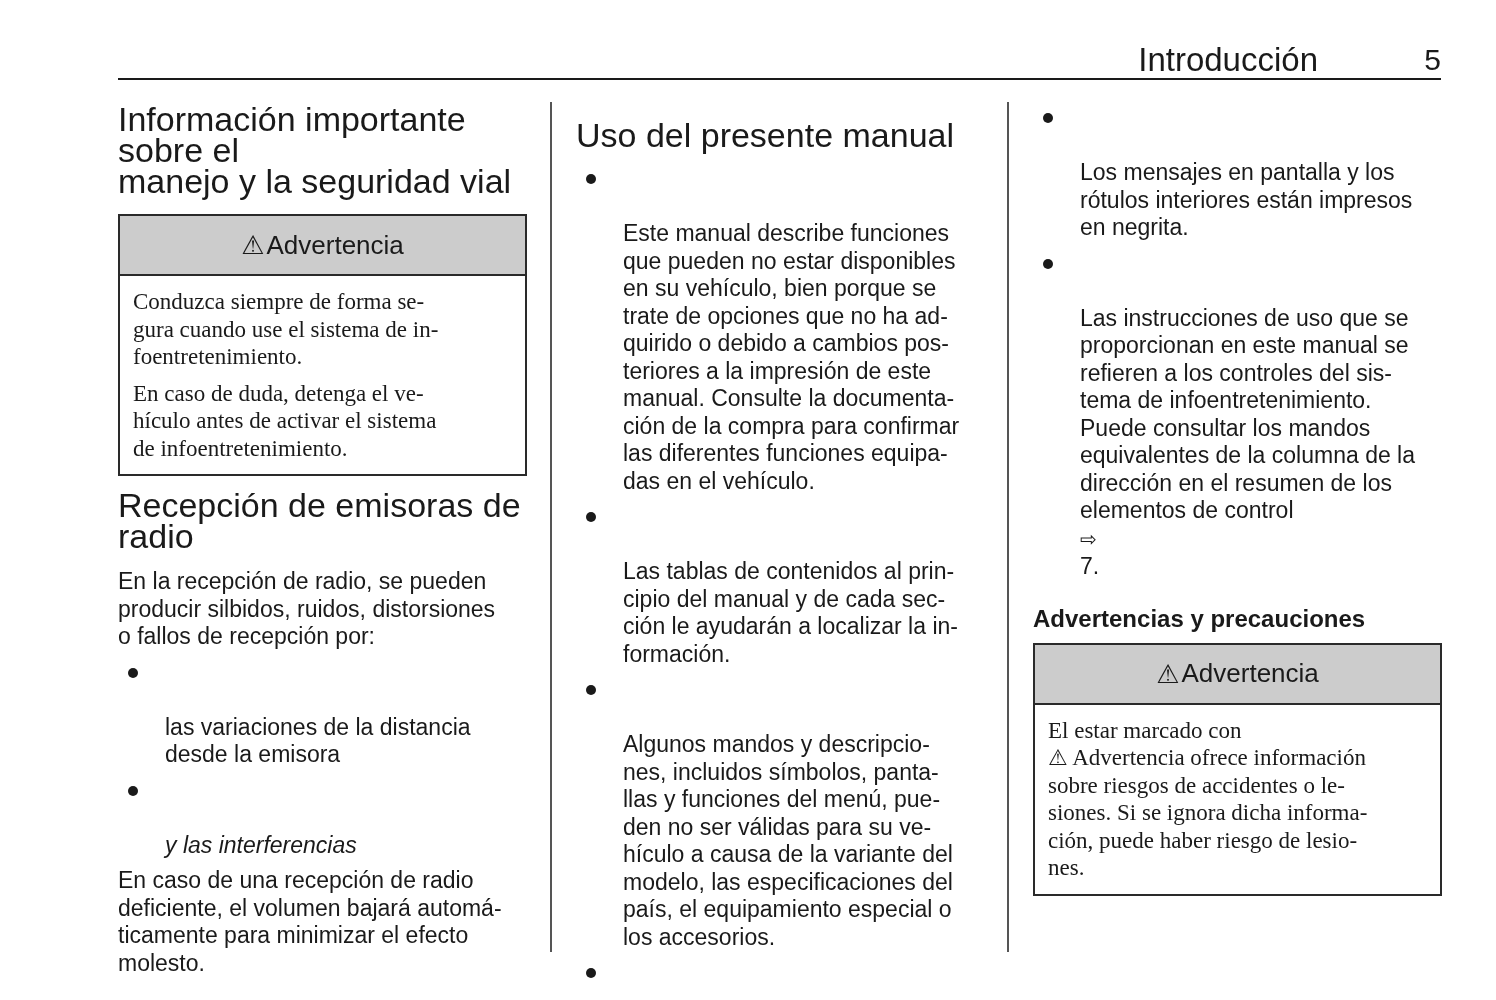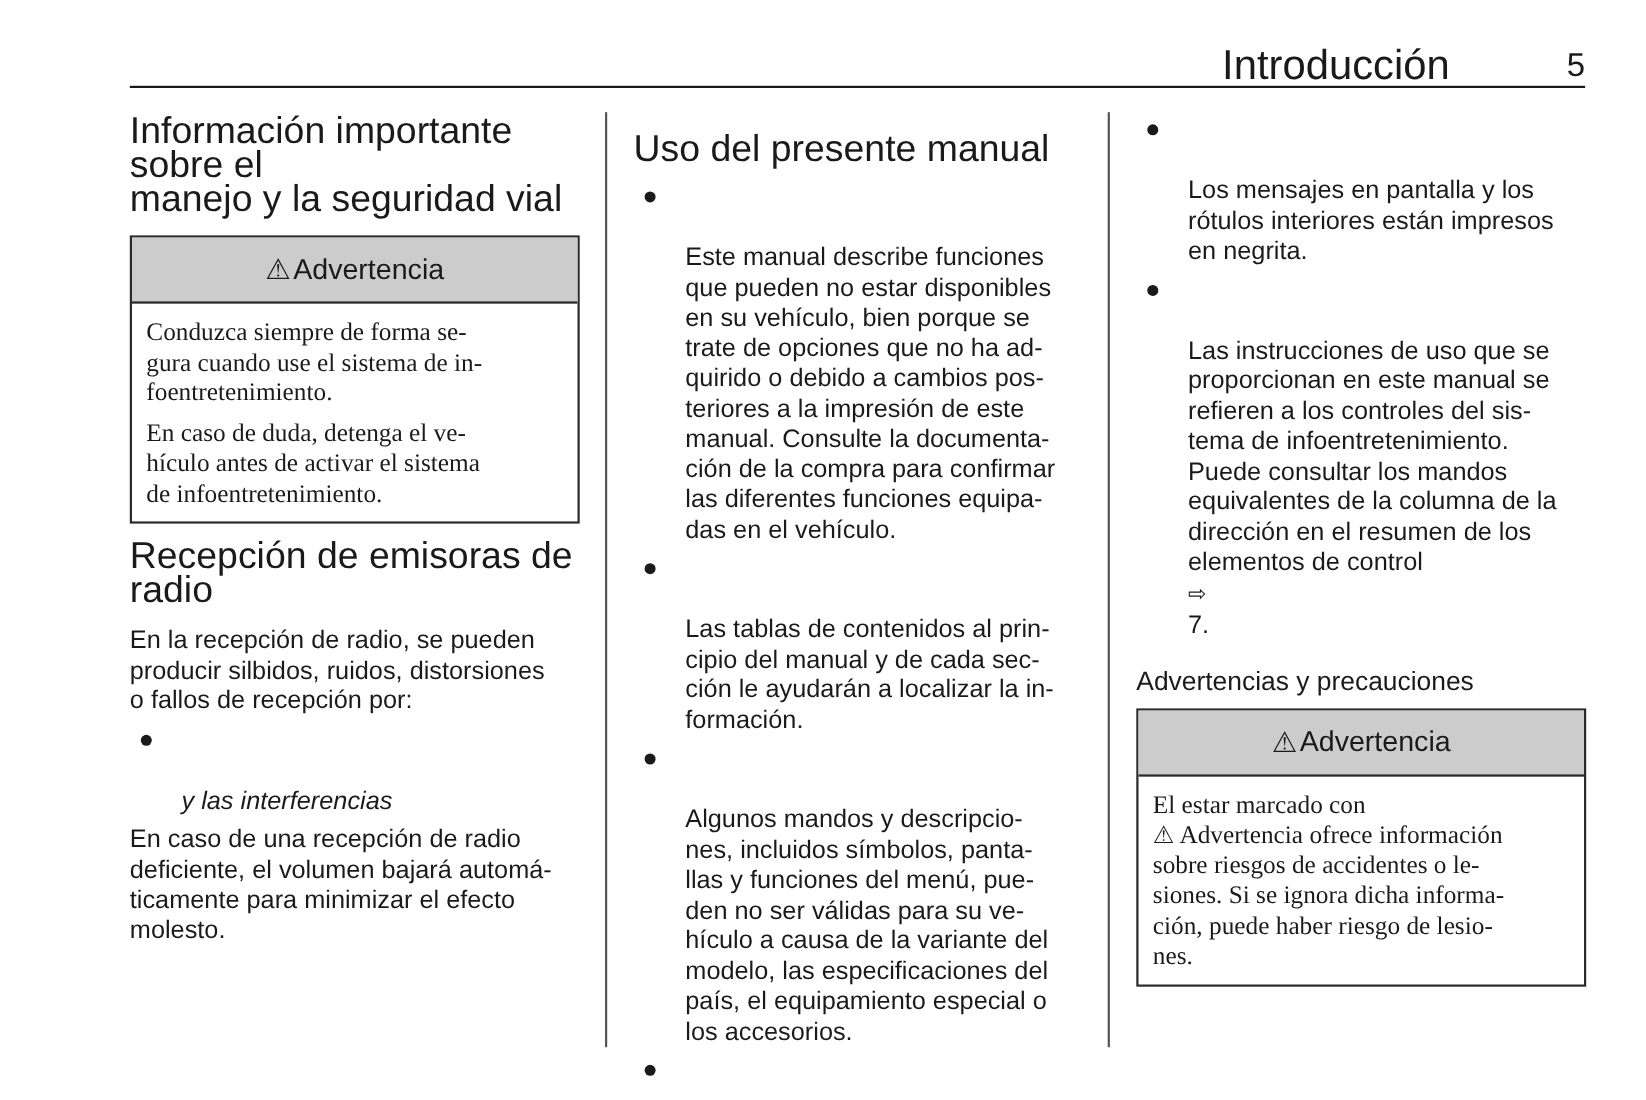--- a/index.html
+++ b/index.html
@@ -20,21 +20,21 @@
       left: 118px;
       top: 40px;
       width: 1323px;
       height: 38px;
       border-bottom: 2px solid #1a1a1a;
     }
     .header-title {
       position: absolute;
       right: 123px;
       top: 2px;
-      font-size: 38px;
+      font-size: 33px;
       line-height: 36px;
     }
     .header-page {
       position: absolute;
       right: 0;
       top: 2px;
       font-size: 30px;
       line-height: 36px;
     }
     .col {
@@ -149,20 +149,25 @@
 de infoentretenimiento.</p>
     </div>
   </div>
 
   <h2 class="section-heading" style="margin-top:14px;">Recepción de emisoras de radio</h2>
   <p class="para" style="margin-top:16px;">En la recepción de radio, se pueden
 producir silbidos, ruidos, distorsiones
 o fallos de recepción por:</p>
 
   <ul class="bullet-list" style="margin-top:8px;">
+    <li class="bullet-item">
+      <span class="bullet-dot"></span>
+      <span>las variaciones de la distancia
+desde la emisora</span>
+    </li>
     <li class="bullet-item" style="margin-top:8px;font-style:italic;">
       <span class="bullet-dot"></span>
       <span>y las interferencias</span>
     </li>
   </ul>
 
   <p class="para" style="margin-top:8px;">En caso de una recepción de radio
 deficiente, el volumen bajará automá-
 ticamente para minimizar el efecto
 molesto.</p>
@@ -227,21 +232,21 @@
 tema de infoentretenimiento.
 Puede consultar los mandos
 equivalentes de la columna de la
 dirección en el resumen de los
 elementos de control</span>
       <span class="arrow-ref">⇨</span>
       <span>7.</span>
     </li>
   </ul>
 
-  <h3 class="sub-heading" style="margin-top:24px;">Advertencias y precauciones</h3>
+  <h3 class="sub-heading" style="margin-top:24px;font-weight:bold;">Advertencias y precauciones</h3>
 
   <div class="warn-box" style="margin-top:10px; width:409px;">
     <div class="warn-head">
       <span class="warn-icon">⚠</span>
       <span>Advertencia</span>
     </div>
     <div class="warn-body">
       <p class="para"><span>El estar marcado con</span>
 <span class="inline-warn-icon">⚠</span> <span>Advertencia</span><span> ofrece información
 sobre riesgos de accidentes o le-

